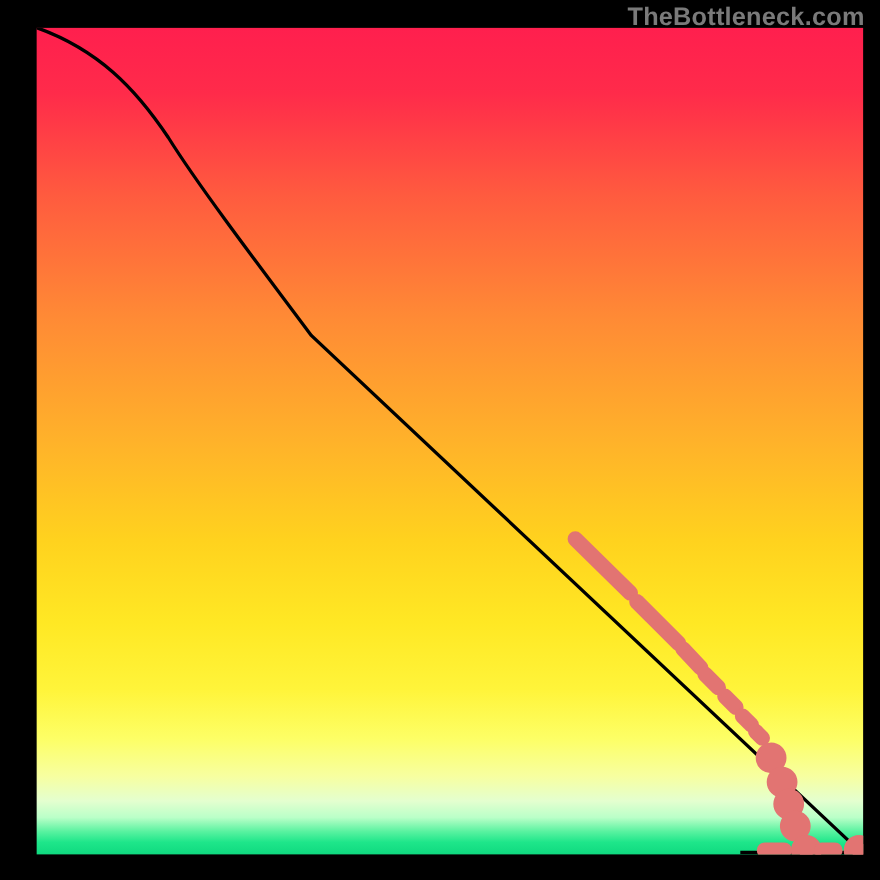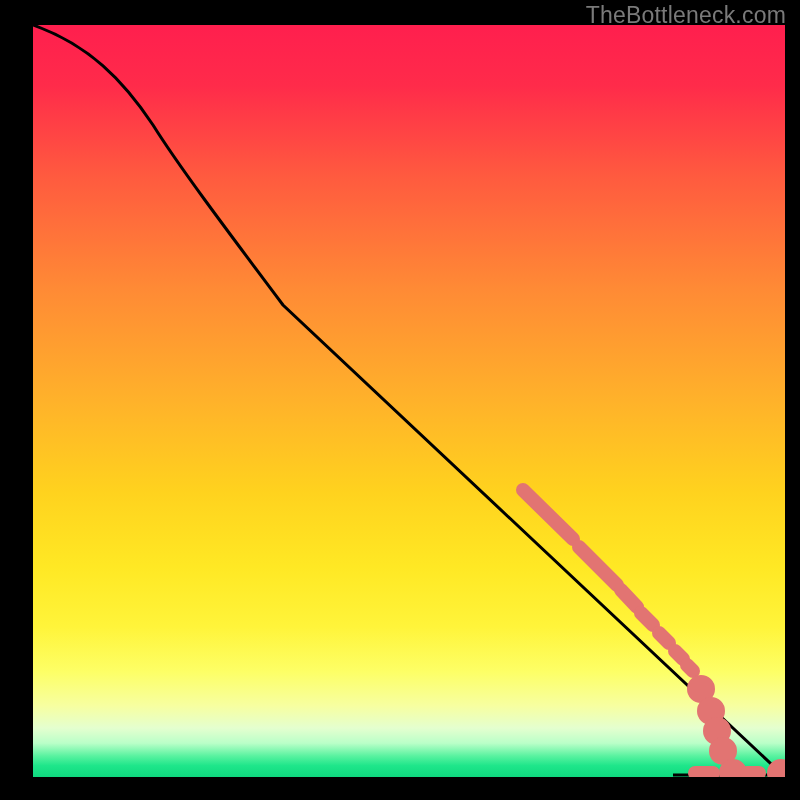--- a/index.html
+++ b/index.html
@@ -23,21 +23,21 @@
     width: 752px;
     height: 752px;
     overflow: hidden;
   }
   .watermark {
     position: absolute;
     top: 2px;
     right: 14px;
     font-family: Arial, Helvetica, sans-serif;
     font-size: 23px;
-    font-weight: 400;
+    font-weight: 700;
     color: #7a7a7a;
     letter-spacing: 0.2px;
     pointer-events: none;
   }
 </style>
 </head>
 <body>
 <div class="stage">
   <div class="plot">
     <svg width="752" height="752" viewBox="0 0 752 752">

